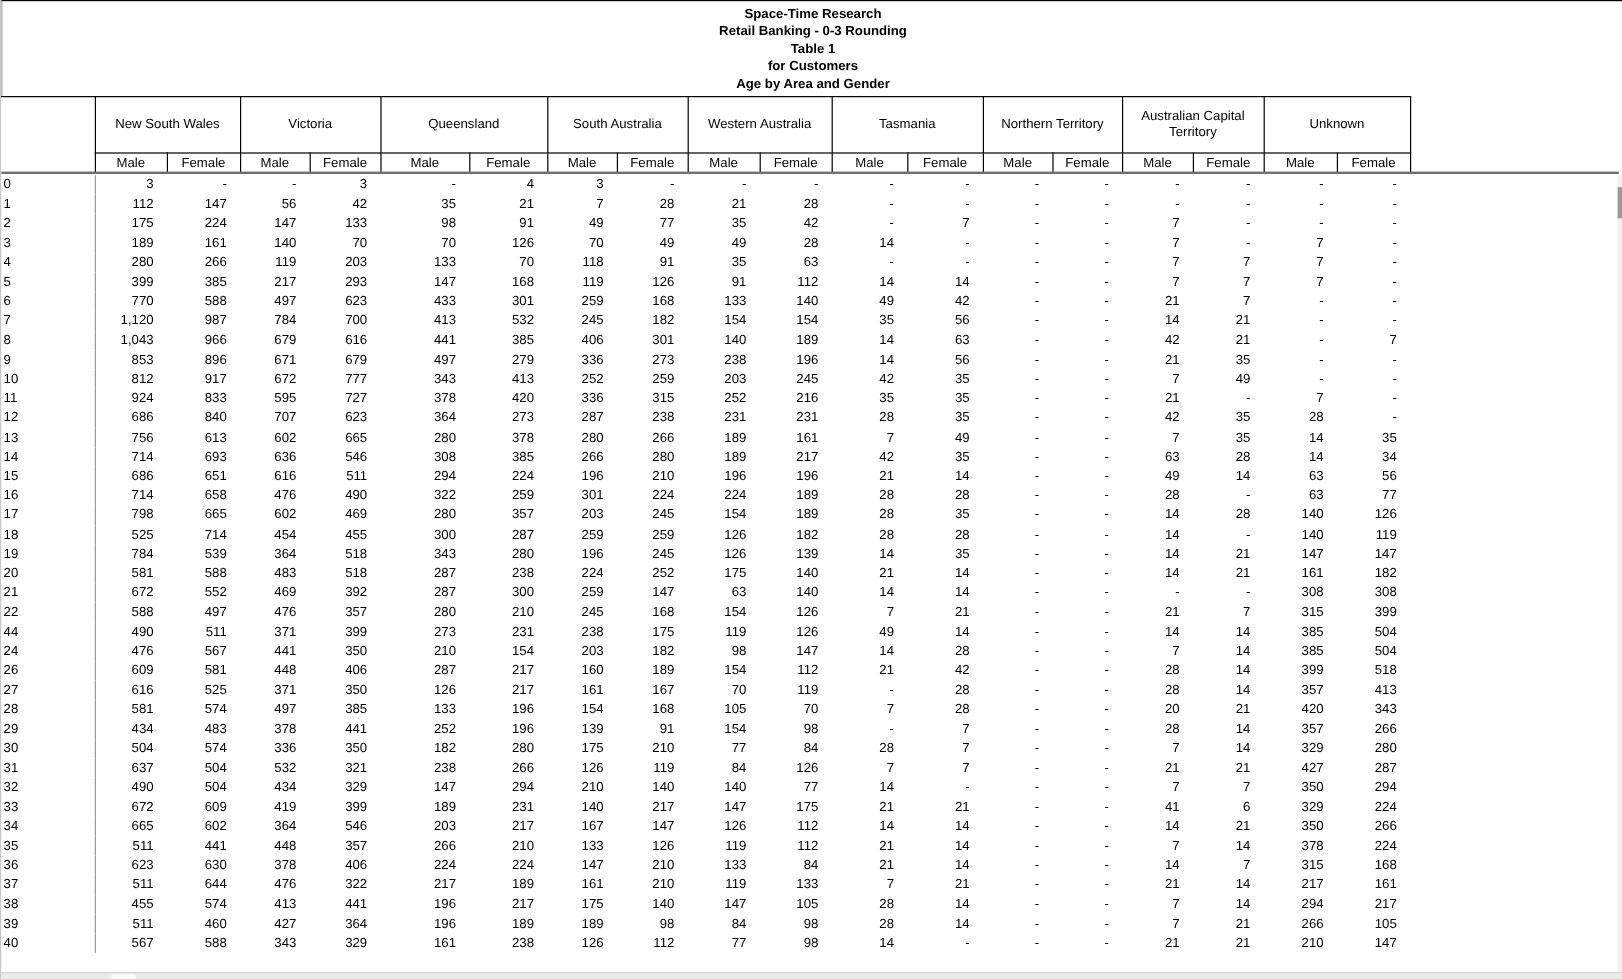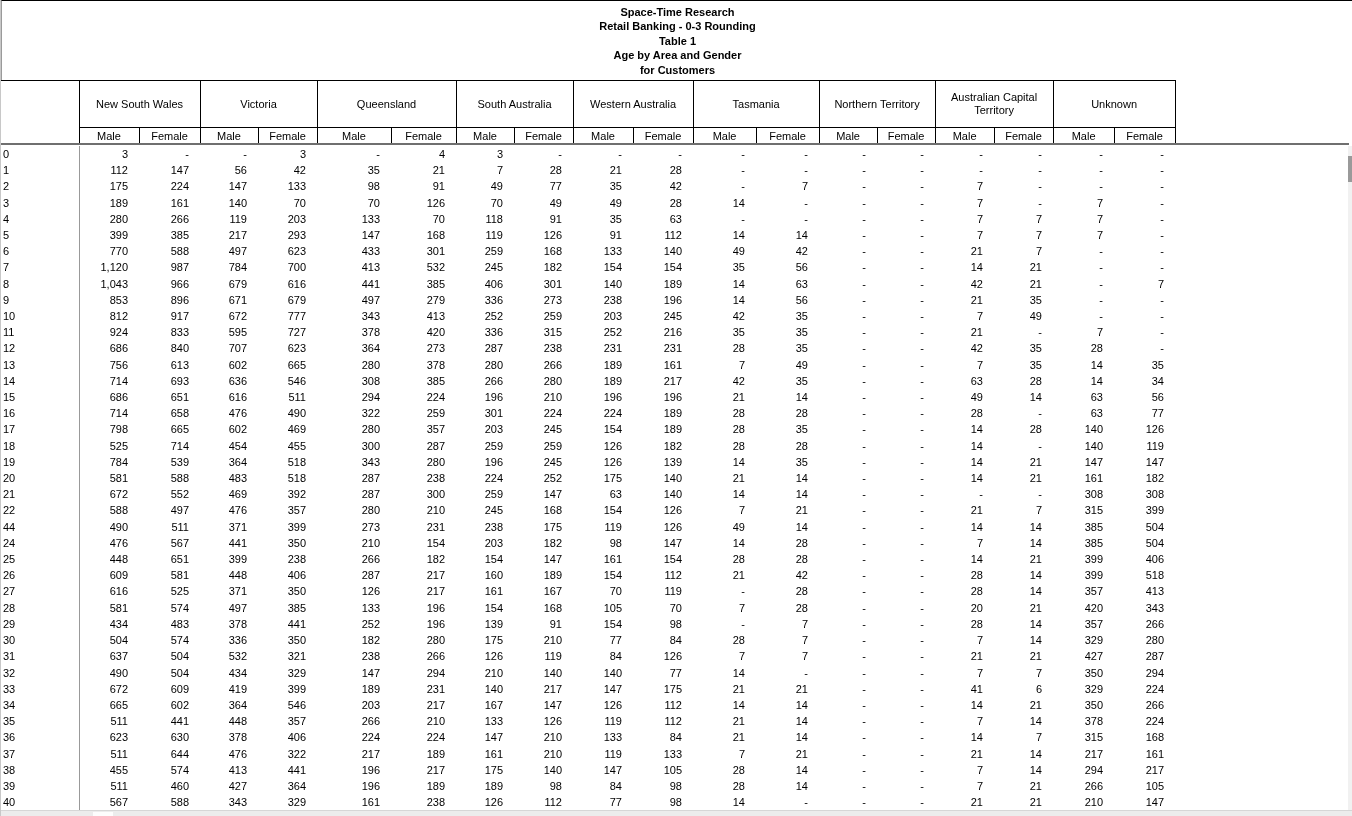--- a/index.html
+++ b/index.html
@@ -53,22 +53,22 @@
   }
   .vscroll-thumb{position:absolute;right:0;top:10px;width:4px;height:26px;background:#9a9a9a;}
 </style>
 </head>
 <body>
 
 <div class="titlebar">
     <div>Space-Time Research</div>
     <div>Retail Banking - 0-3 Rounding</div>
     <div>Table 1</div>
+    <div>for Customers</div>
     <div>Age by Area and Gender</div>
-    <div>for Customers</div>
   </div>
 <div class="title-underline"></div>
 
 <table class="hdr-table">
   <colgroup>
     <col style="width:78px">
     <col style="width:60px">
       <col style="width:61px">
     <col style="width:58px">
       <col style="width:59px">
@@ -667,41 +667,20 @@
         <td class="num">14</td>
         <td class="num">28</td>
         <td class="num">-</td>
         <td class="num">-</td>
         <td class="num">7</td>
         <td class="num">14</td>
         <td class="num">385</td>
         <td class="num">504</td>
       </tr>
       <tr>
-        <td class="rowhdr">25</td>
-        <td class="num">448</td>
-        <td class="num">651</td>
-        <td class="num">399</td>
-        <td class="num">238</td>
-        <td class="num">266</td>
-        <td class="num">182</td>
-        <td class="num">154</td>
-        <td class="num">147</td>
-        <td class="num">161</td>
-        <td class="num">154</td>
-        <td class="num">28</td>
-        <td class="num">28</td>
-        <td class="num">-</td>
-        <td class="num">-</td>
-        <td class="num">14</td>
-        <td class="num">21</td>
-        <td class="num">399</td>
-        <td class="num">406</td>
-      </tr>
-      <tr>
         <td class="rowhdr">26</td>
         <td class="num">609</td>
         <td class="num">581</td>
         <td class="num">448</td>
         <td class="num">406</td>
         <td class="num">287</td>
         <td class="num">217</td>
         <td class="num">160</td>
         <td class="num">189</td>
         <td class="num">154</td>

